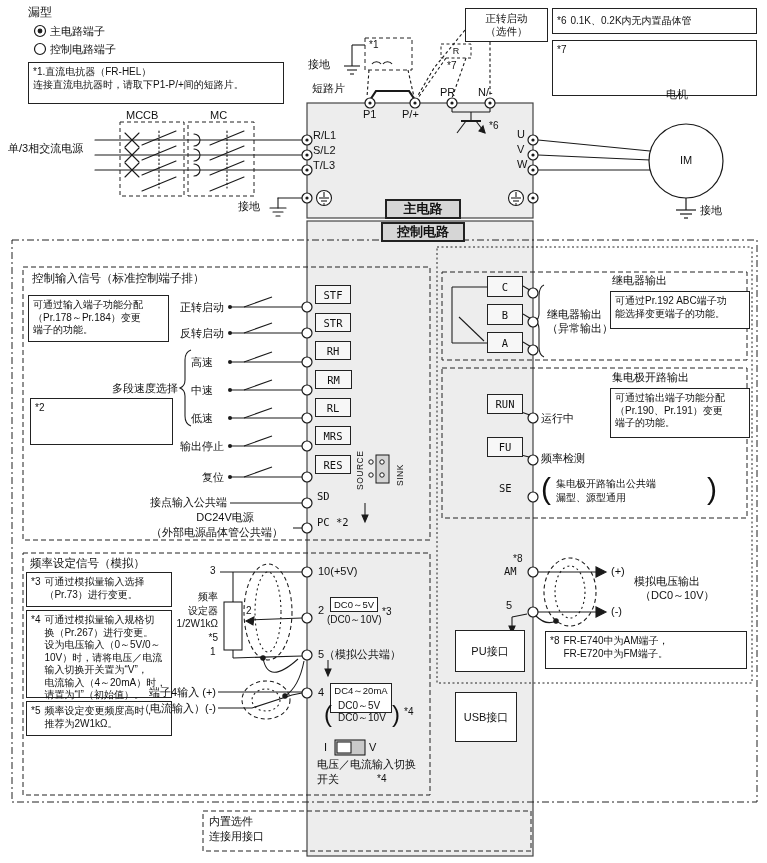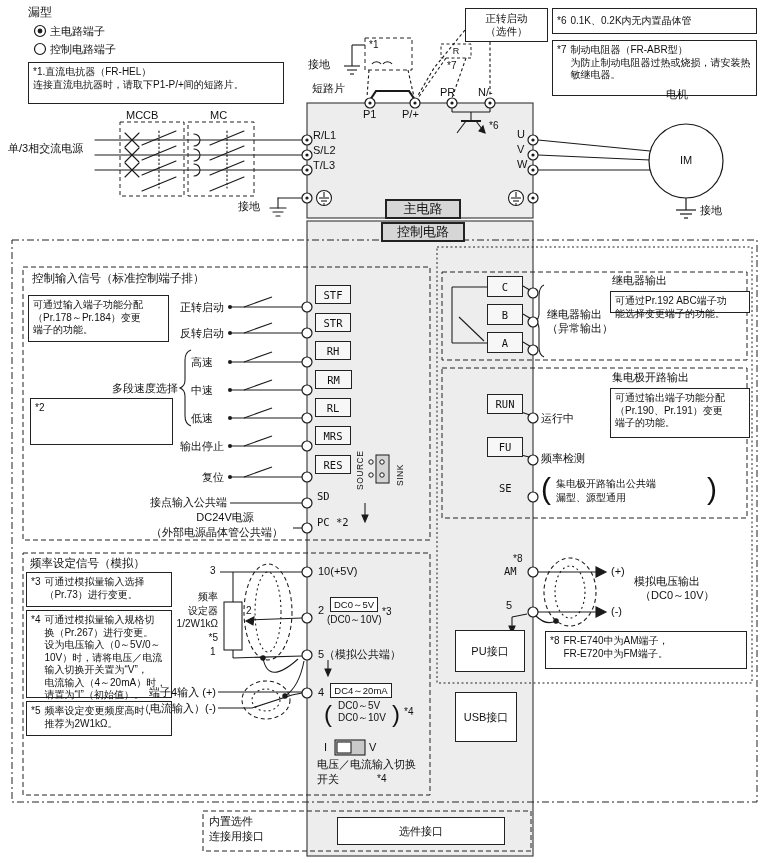--- a/index.html
+++ b/index.html
@@ -11,21 +11,21 @@
   .pre { white-space:pre-line; }
   .r { text-align:right; }
   .c { text-align:center; }
   .sm { font-size:10px; line-height:12px; }
   .xs { font-size:9px; line-height:10px; }
   .b { font-weight:normal; }
   .term { position:absolute; border:1px solid #222; background:#f7f7f7;
           font:10.5px "DejaVu Sans Mono", monospace; display:flex; align-items:center;
           justify-content:center; }
   .glabel { position:absolute; background:#d6d6d6; border:2px solid #222;
-            font-weight:normal; font-size:13px; display:flex; align-items:center; justify-content:center; }
+            font-weight:bold; font-size:13px; display:flex; align-items:center; justify-content:center; }
   .note { position:absolute; border:1px solid #222; background:#fff; padding:3px 4px;
           font-size:10px; line-height:12.5px; display:flex; gap:4px; align-items:flex-start; }
   .note .txt { white-space:pre-line; }
   .port { position:absolute; border:1px solid #222; background:#fff; display:flex;
           align-items:center; justify-content:center; font-size:11px; }
   .vt { transform:rotate(-90deg); transform-origin:0 0; font-size:8.5px; letter-spacing:.5px; }
   .paren { position:absolute; font-size:26px; line-height:30px; font-weight:300; }
 </style>
 </head>
 <body>
@@ -298,23 +298,20 @@
 <div class="box" style="position:absolute;left:465px;top:8px;width:83px;height:34px;border:1px solid #222;background:#fff;display:flex;align-items:center;justify-content:center">
   <span class="pre c" style="font-size:10.5px;line-height:13px">正转启动
 （选件）</span>
 </div>
 <div class="note" style="left:552px;top:8px;width:205px;height:26px;align-items:center">
   <span>*6</span>
   <span class="txt">0.1K、0.2K内无内置晶体管</span>
 </div>
 <div class="note" style="left:552px;top:40px;width:205px;height:56px">
   <span>*7</span>
-  <span class="txt">制动电阻器（FR-ABR型）
-为防止制动电阻器过热或烧损，请安装热
-敏继电器。</span>
 </div>
 
 <span class="t sm" style="left:369px;top:39px">*1</span>
 <span class="t xs c" style="left:441px;top:46px;width:30px">R</span>
 <span class="t sm" style="left:447px;top:60px">*7</span>
 <span class="t" style="left:308px;top:58px">接地</span>
 <span class="t" style="left:312px;top:82px">短路片</span>
 <span class="t" style="left:440px;top:86px">PR</span>
 <span class="t" style="left:478px;top:86px">N/-</span>
 <span class="t" style="left:363px;top:108px">P1</span>
@@ -386,21 +383,21 @@
     </div>
 <div class="term" style="left:315px;top:455px;width:36px;height:19px">
       <span>RES</span>
     </div>
 <span class="t" style="left:317px;top:490px;font-family:'DejaVu Sans Mono',monospace;font-size:10.5px">SD</span>
 <span class="t" style="left:317px;top:516px;font-family:'DejaVu Sans Mono',monospace;font-size:10.5px">PC *2</span>
 <span class="t vt" style="left:354px;top:490px">SOURCE</span>
 <span class="t vt" style="left:394px;top:486px">SINK</span>
 
 <span class="t" style="left:612px;top:274px">继电器输出</span>
-<div class="note" style="left:610px;top:291px;width:140px;height:22px">
+<div class="note" style="left:610px;top:291px;width:140px;height:38px">
   <span class="txt">可通过Pr.192 ABC端子功
 能选择变更端子的功能。</span>
 </div>
 <div class="term" style="left:487px;top:276px;width:36px;height:21px">
       <span>C</span>
     </div>
 <div class="term" style="left:487px;top:304px;width:36px;height:21px">
       <span>B</span>
     </div>
 <div class="term" style="left:487px;top:332px;width:36px;height:21px">
@@ -459,21 +456,21 @@
 <span class="t sm" style="left:246px;top:605px">2</span>
 <span class="t sm" style="left:210px;top:646px">1</span>
 
 <span class="t" style="left:318px;top:565px">10(+5V)</span>
 <span class="t" style="left:318px;top:604px">2</span>
 <span class="t c" style="left:330px;top:597px;width:48px;height:15px;border:1px solid #222;font-size:9.5px;line-height:13px;background:#fff">DC0～5V</span>
 <span class="t sm" style="left:327px;top:614px">(DC0～10V)</span>
 <span class="t sm" style="left:382px;top:606px">*3</span>
 <span class="t" style="left:318px;top:648px">5（模拟公共端）</span>
 <span class="t" style="left:318px;top:686px">4</span>
-<span class="t c" style="left:330px;top:683px;width:62px;height:15px;border:1px solid #222;font-size:9.5px;line-height:13px;background:#fff">DC4～20mA</span>
+<span class="t c" style="left:330px;top:683px;width:62px;height:30px;border:1px solid #222;font-size:9.5px;line-height:13px;background:#fff">DC4～20mA</span>
 <span class="paren" style="left:324px;top:699px;font-size:24px">(</span>
 <span class="t sm" style="left:338px;top:700px">DC0～5V</span>
 <span class="t sm" style="left:338px;top:712px">DC0～10V</span>
 <span class="paren" style="left:392px;top:699px;font-size:24px">)</span>
 <span class="t sm" style="left:404px;top:706px">*4</span>
 <span class="t r" style="left:118px;top:686px;width:98px">端子4输入 (+)</span>
 <span class="t r" style="left:118px;top:702px;width:98px">（电流输入）(-)</span>
 
 <span class="t" style="left:324px;top:741px">I</span>
 <span class="t" style="left:369px;top:741px">V</span>
@@ -493,19 +490,16 @@
   <span class="txt">FR-E740中为AM端子，
 FR-E720中为FM端子。</span>
 </div>
 
 <div class="port" style="left:455px;top:630px;width:70px;height:42px">
       <span>PU接口</span>
     </div>
 <div class="port" style="left:455px;top:692px;width:62px;height:50px">
       <span>USB接口</span>
     </div>
-<div class="port" style="left:337px;top:817px;width:168px;height:28px">
-      <span>选件接口</span>
-    </div>
 <span class="t pre" style="left:209px;top:814px;line-height:15px">内置选件
 连接用接口</span>
 
 </div>
 
 </body></html>

